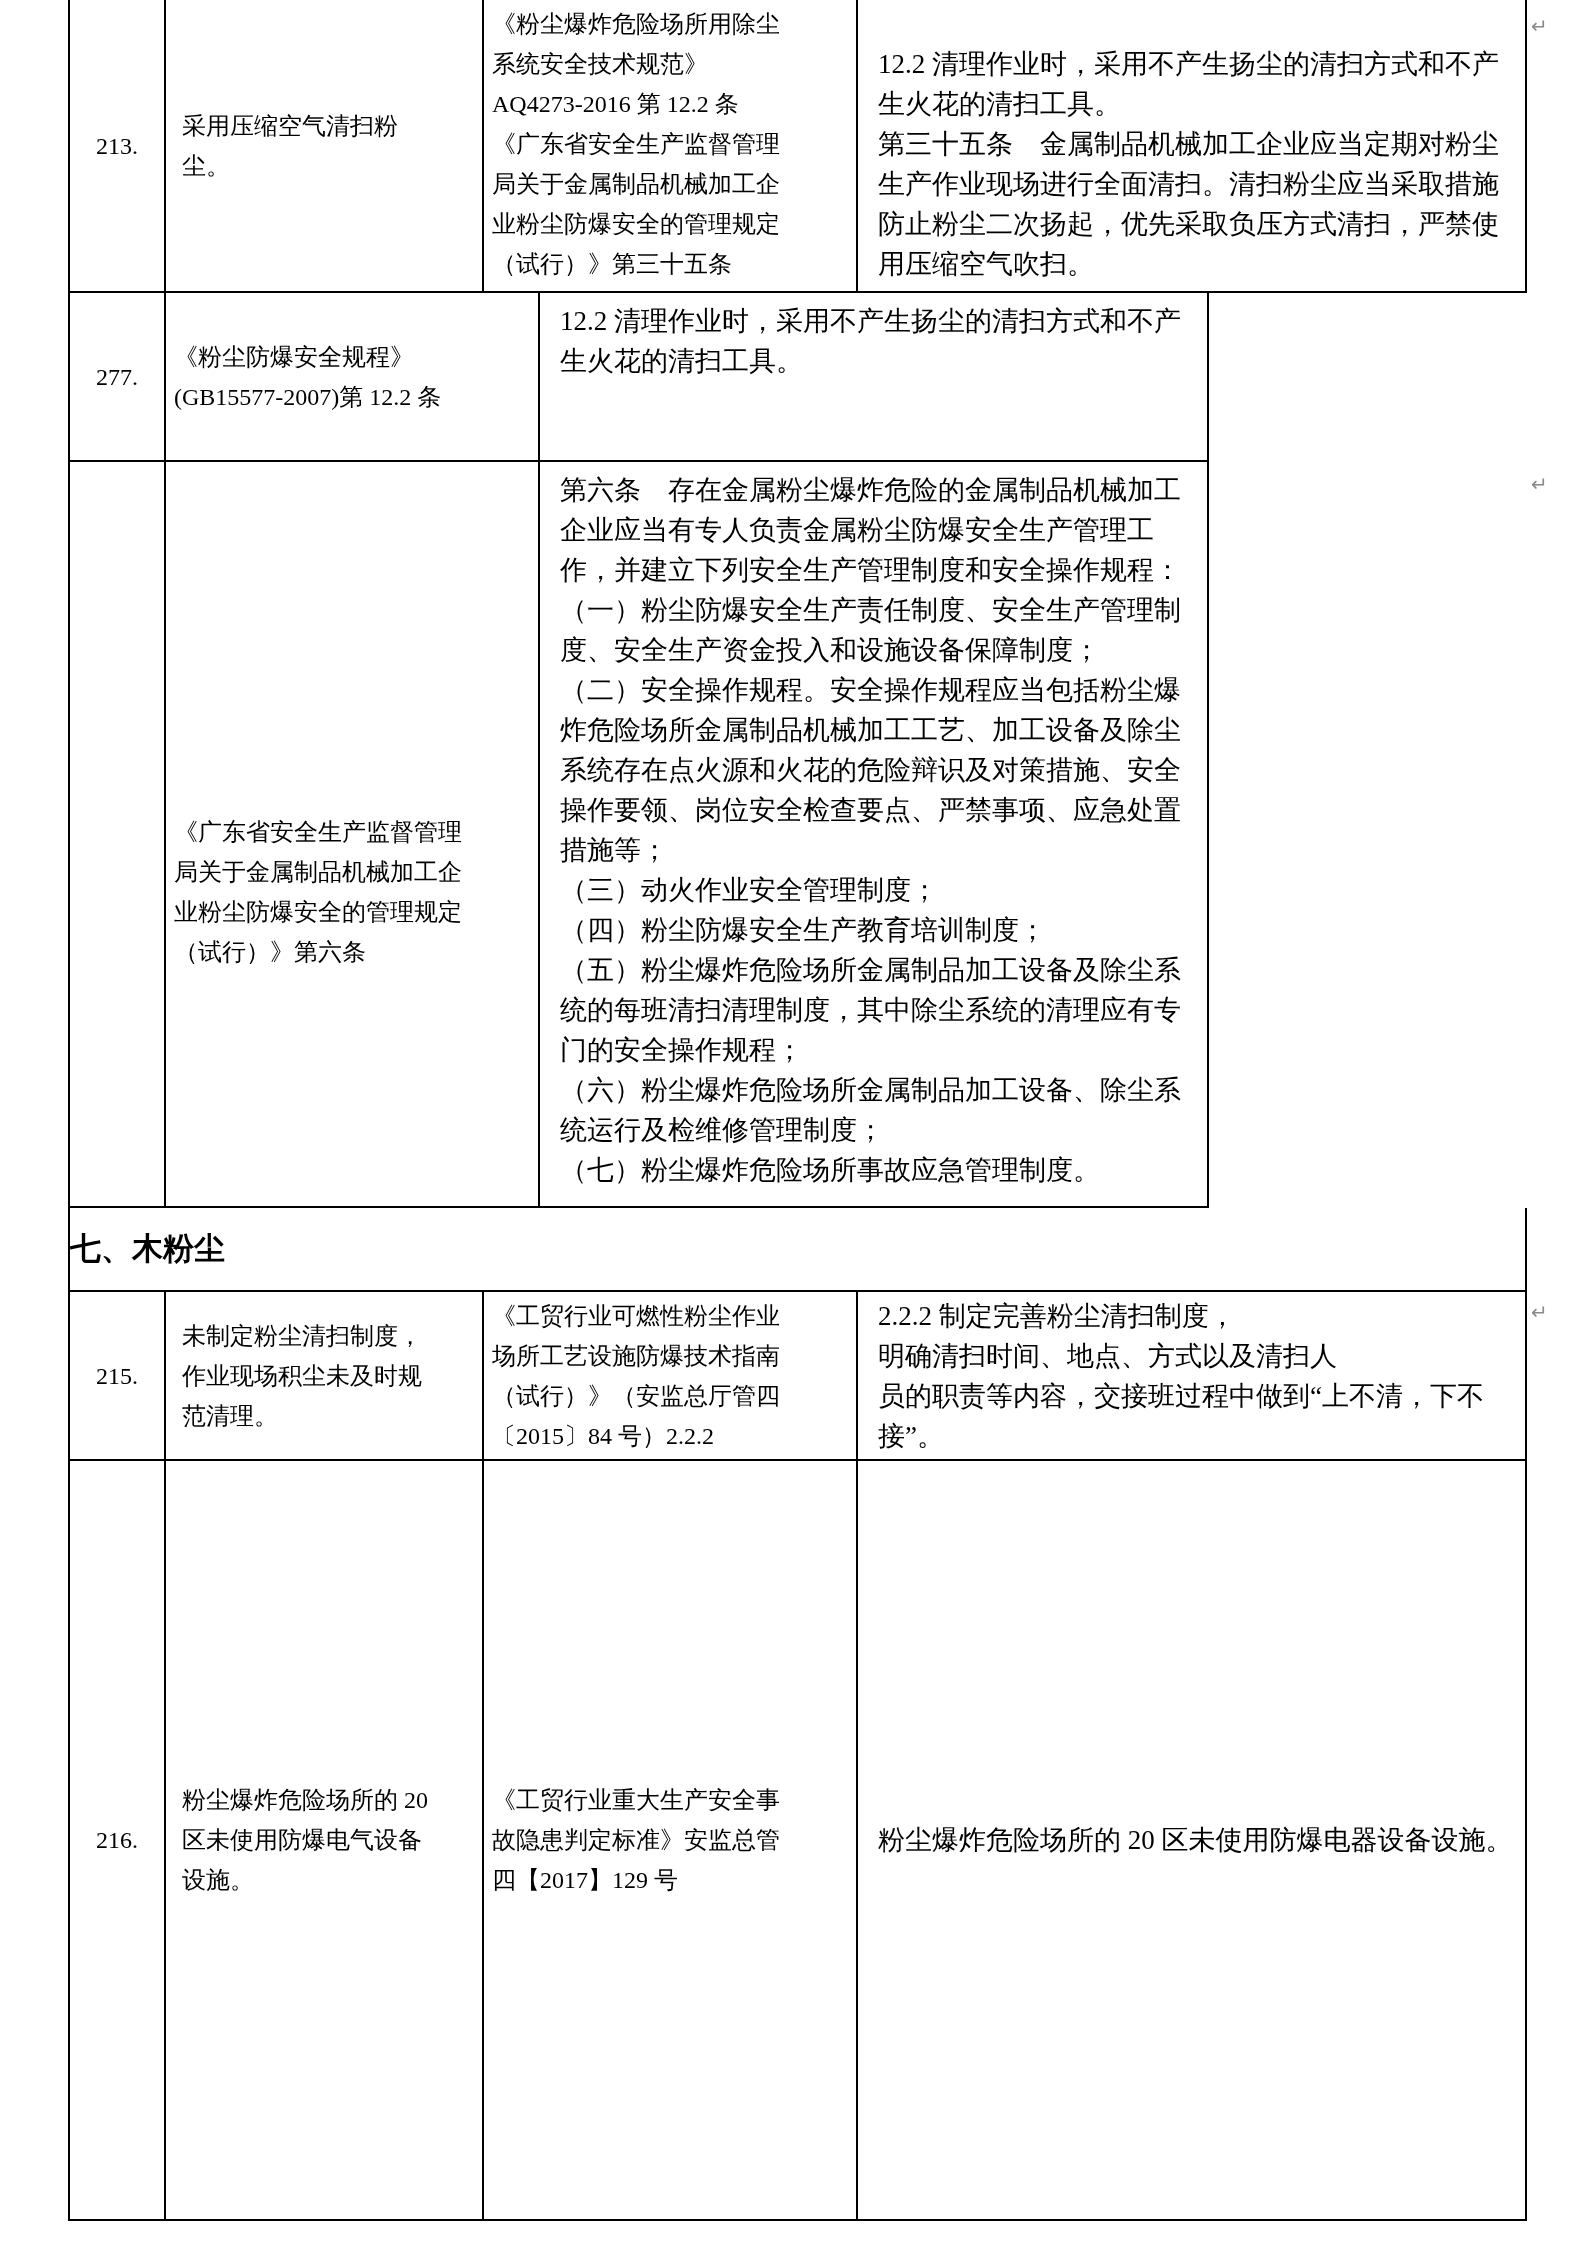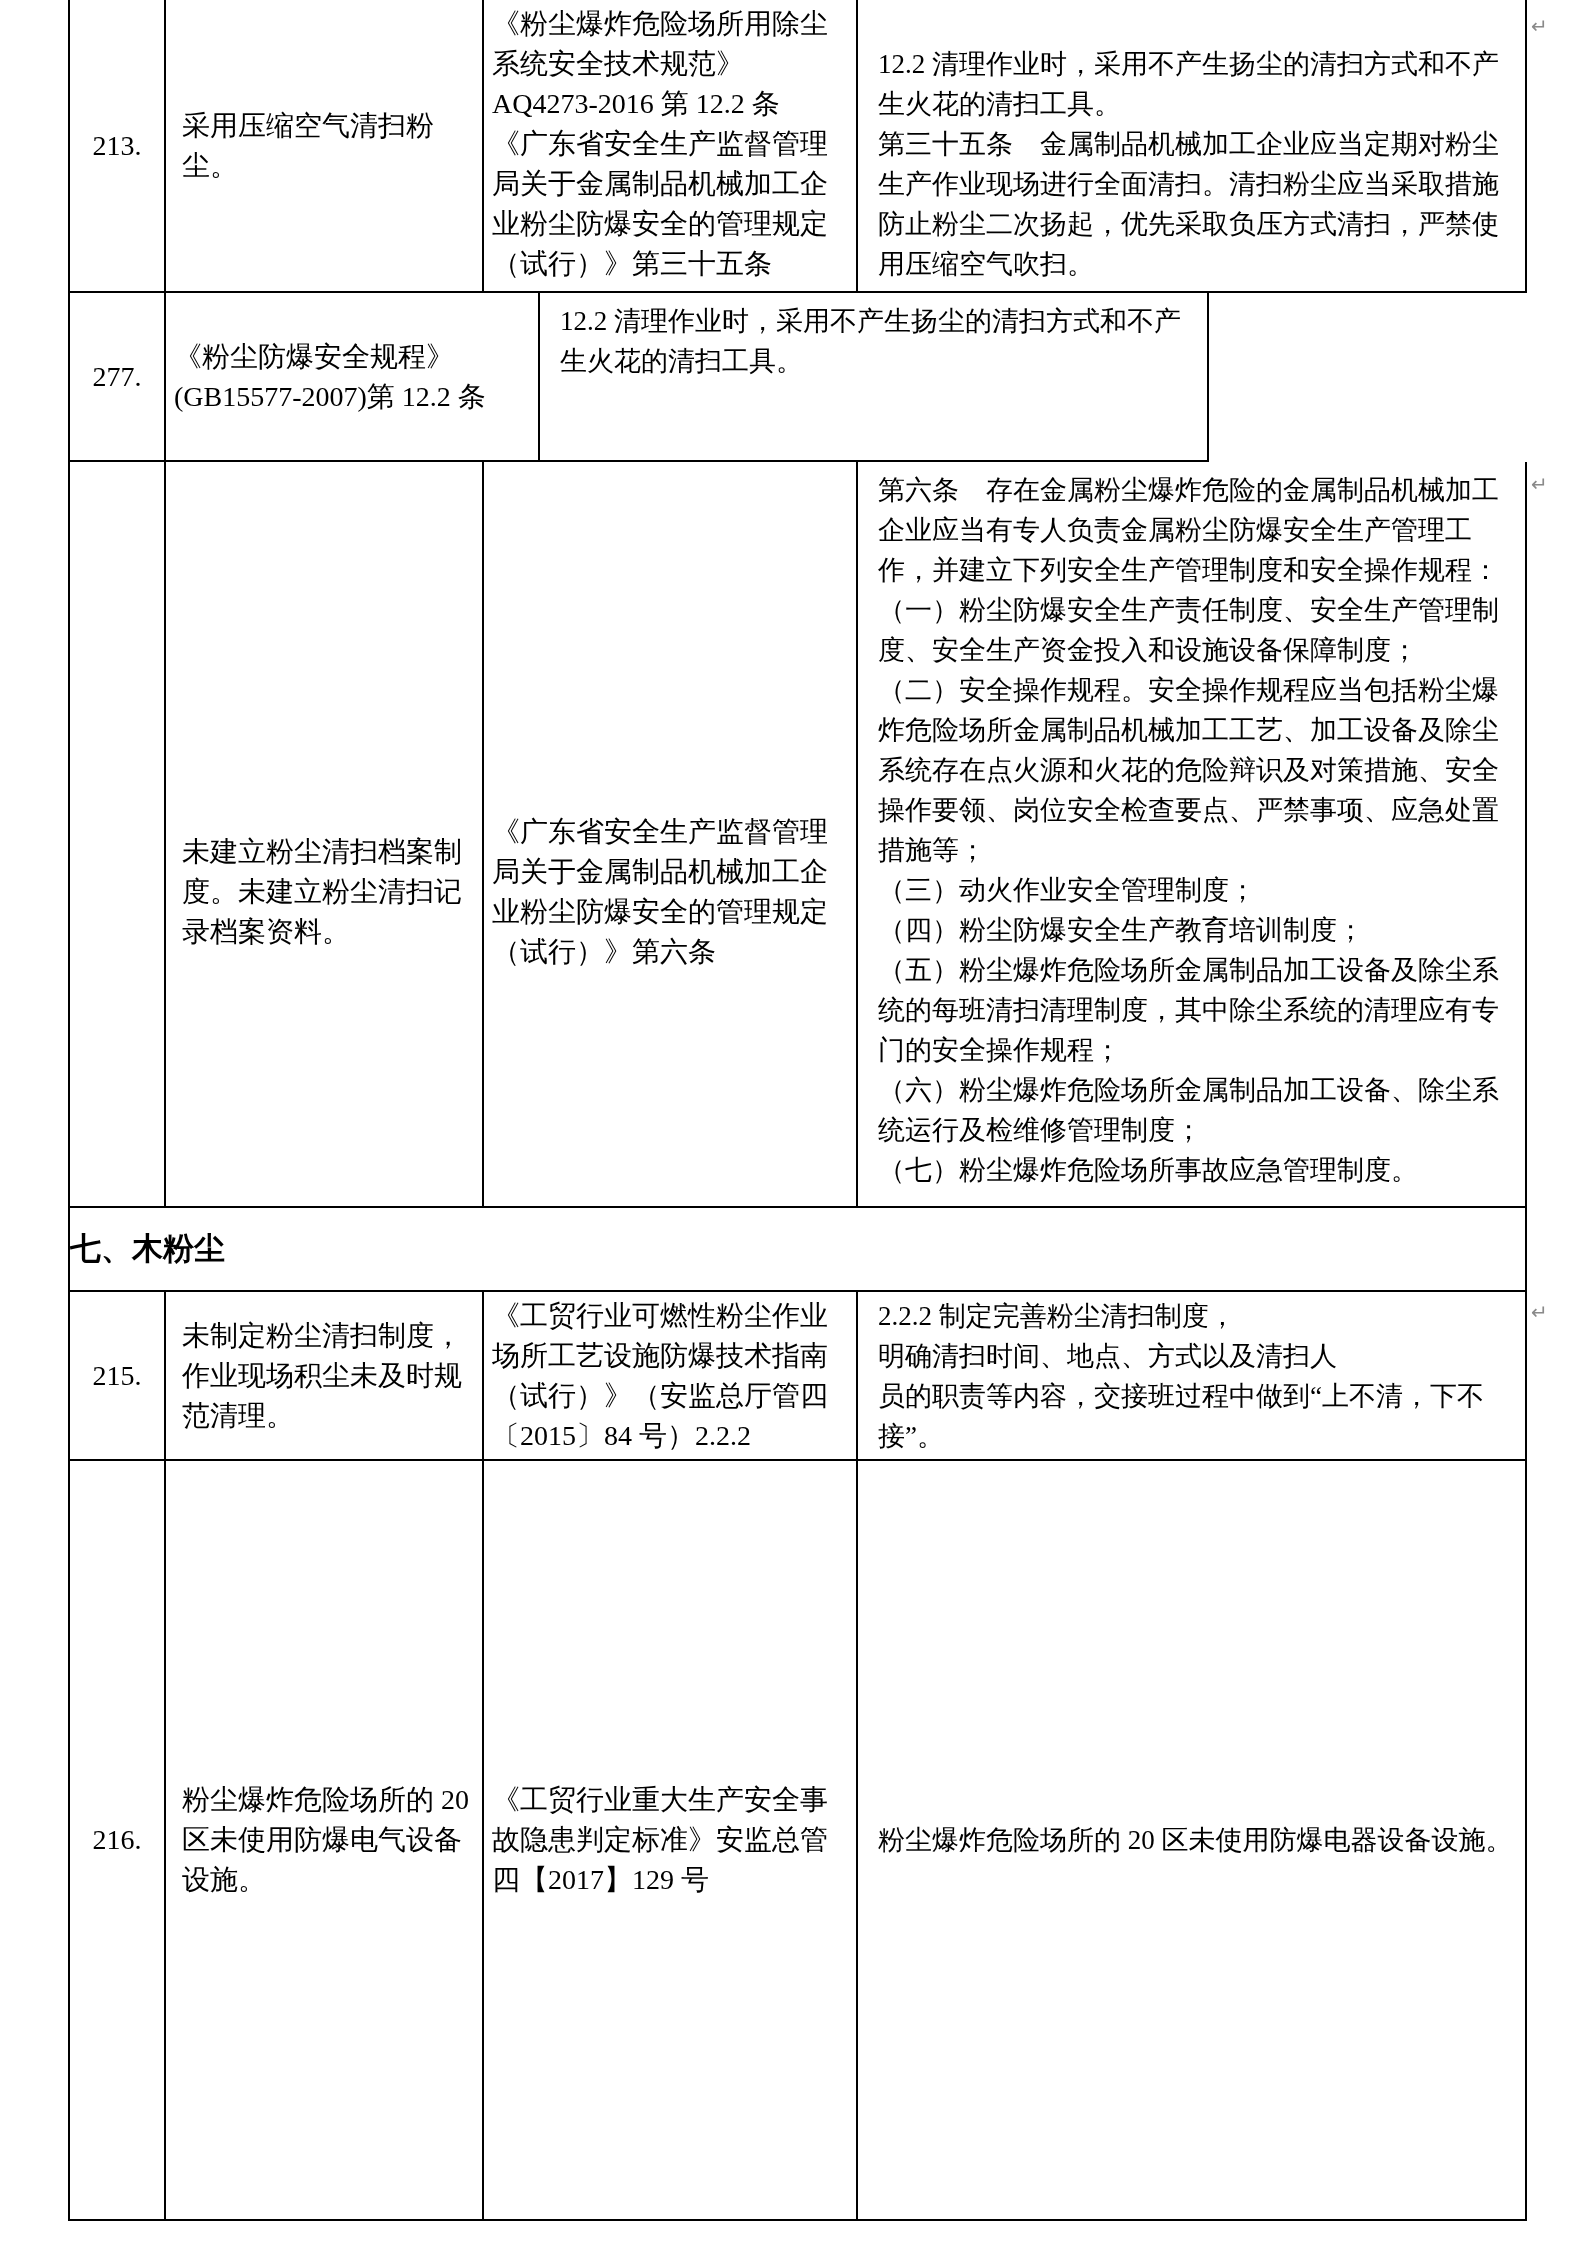--- a/index.html
+++ b/index.html
@@ -22,21 +22,21 @@
   .trow { display: flex; }
   .cell {
     box-sizing: border-box;
     border-right: 2px solid #000000;
     border-bottom: 2px solid #000000;
     display: flex;
     overflow: hidden;
   }
   .txt {
     white-space: pre;
-    font-size: 28px;
+    font-size: 24px;
     line-height: 40px;
   }
   
   .c-no      { width: 96px;  justify-content: center; text-align: center; }
   .c-problem { width: 318px; padding-left: 16px; padding-right: 12px; }
   .c-basis   { width: 374px; padding-left: 8px;  padding-right: 4px; }
   .c-prov    { width: 669px; padding-left: 20px; padding-right: 6px; }
   .c-prov .txt { font-size: 27px; }
   
   .h-213  { height: 293px; }
@@ -118,25 +118,20 @@
       </div>
       <div class="cell c-prov v-t pt8 h-214">
         <span class="txt">12.2 清理作业时，采用不产生扬尘的清扫方式和不产
 生火花的清扫工具。</span>
       </div>
     </div>
 
     <div class="trow h-arch">
       <div class="cell c-no v-c h-arch">
         <span class="txt"></span>
-      </div>
-      <div class="cell c-problem v-c pt116 h-arch">
-        <span class="txt">未建立粉尘清扫档案制
-度。未建立粉尘清扫记
-录档案资料。</span>
       </div>
       <div class="cell c-basis v-c pt116 h-arch">
         <span class="txt">《广东省安全生产监督管理
 局关于金属制品机械加工企
 业粉尘防爆安全的管理规定
 （试行）》第六条</span>
       </div>
       <div class="cell c-prov v-t pt8 h-arch">
         <span class="txt">第六条　存在金属粉尘爆炸危险的金属制品机械加工
 企业应当有专人负责金属粉尘防爆安全生产管理工

